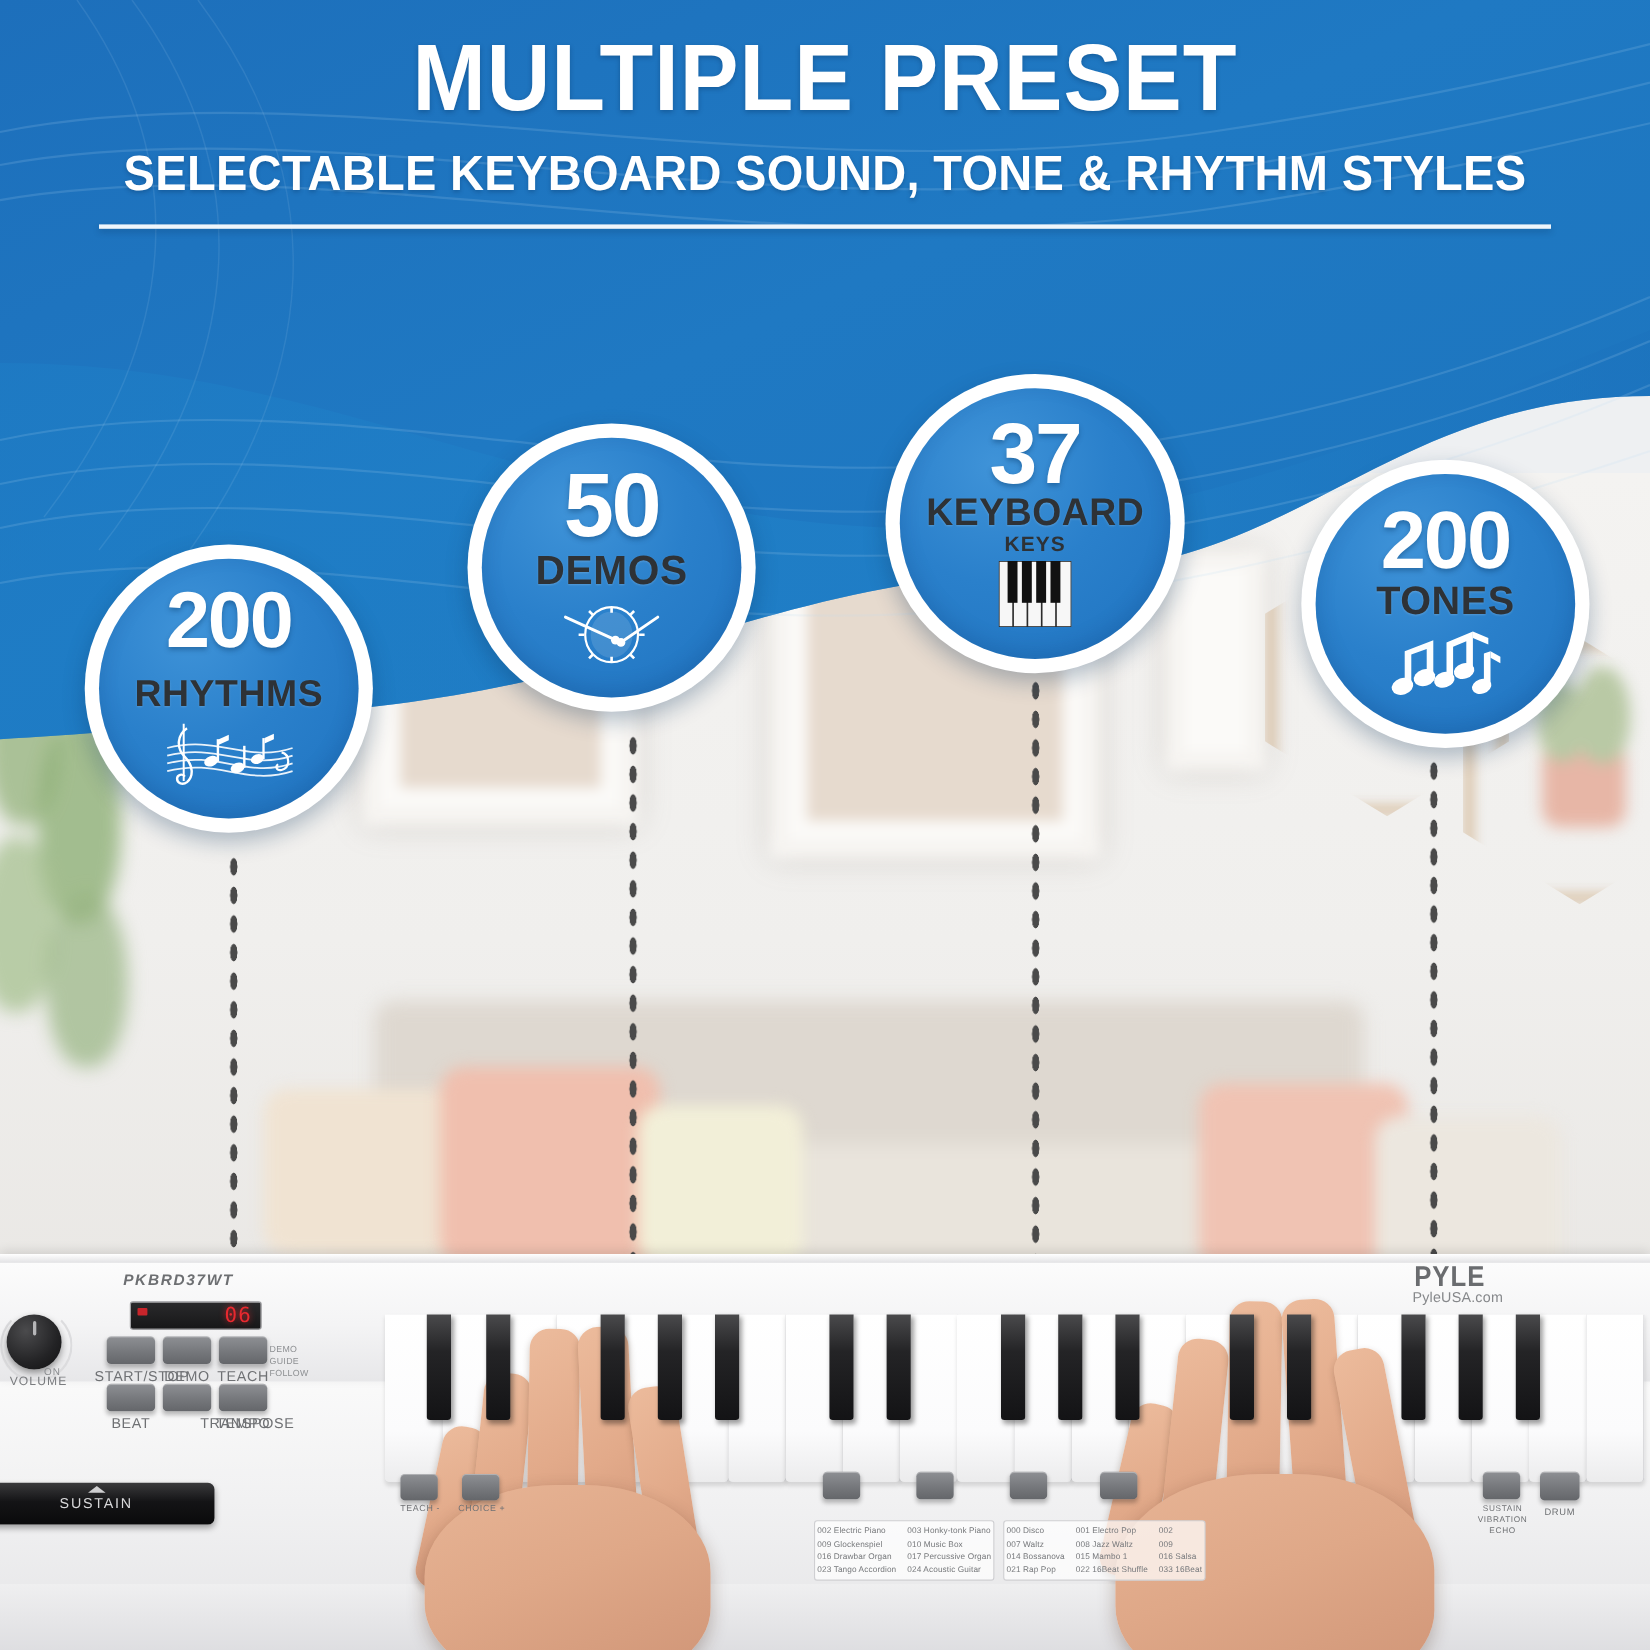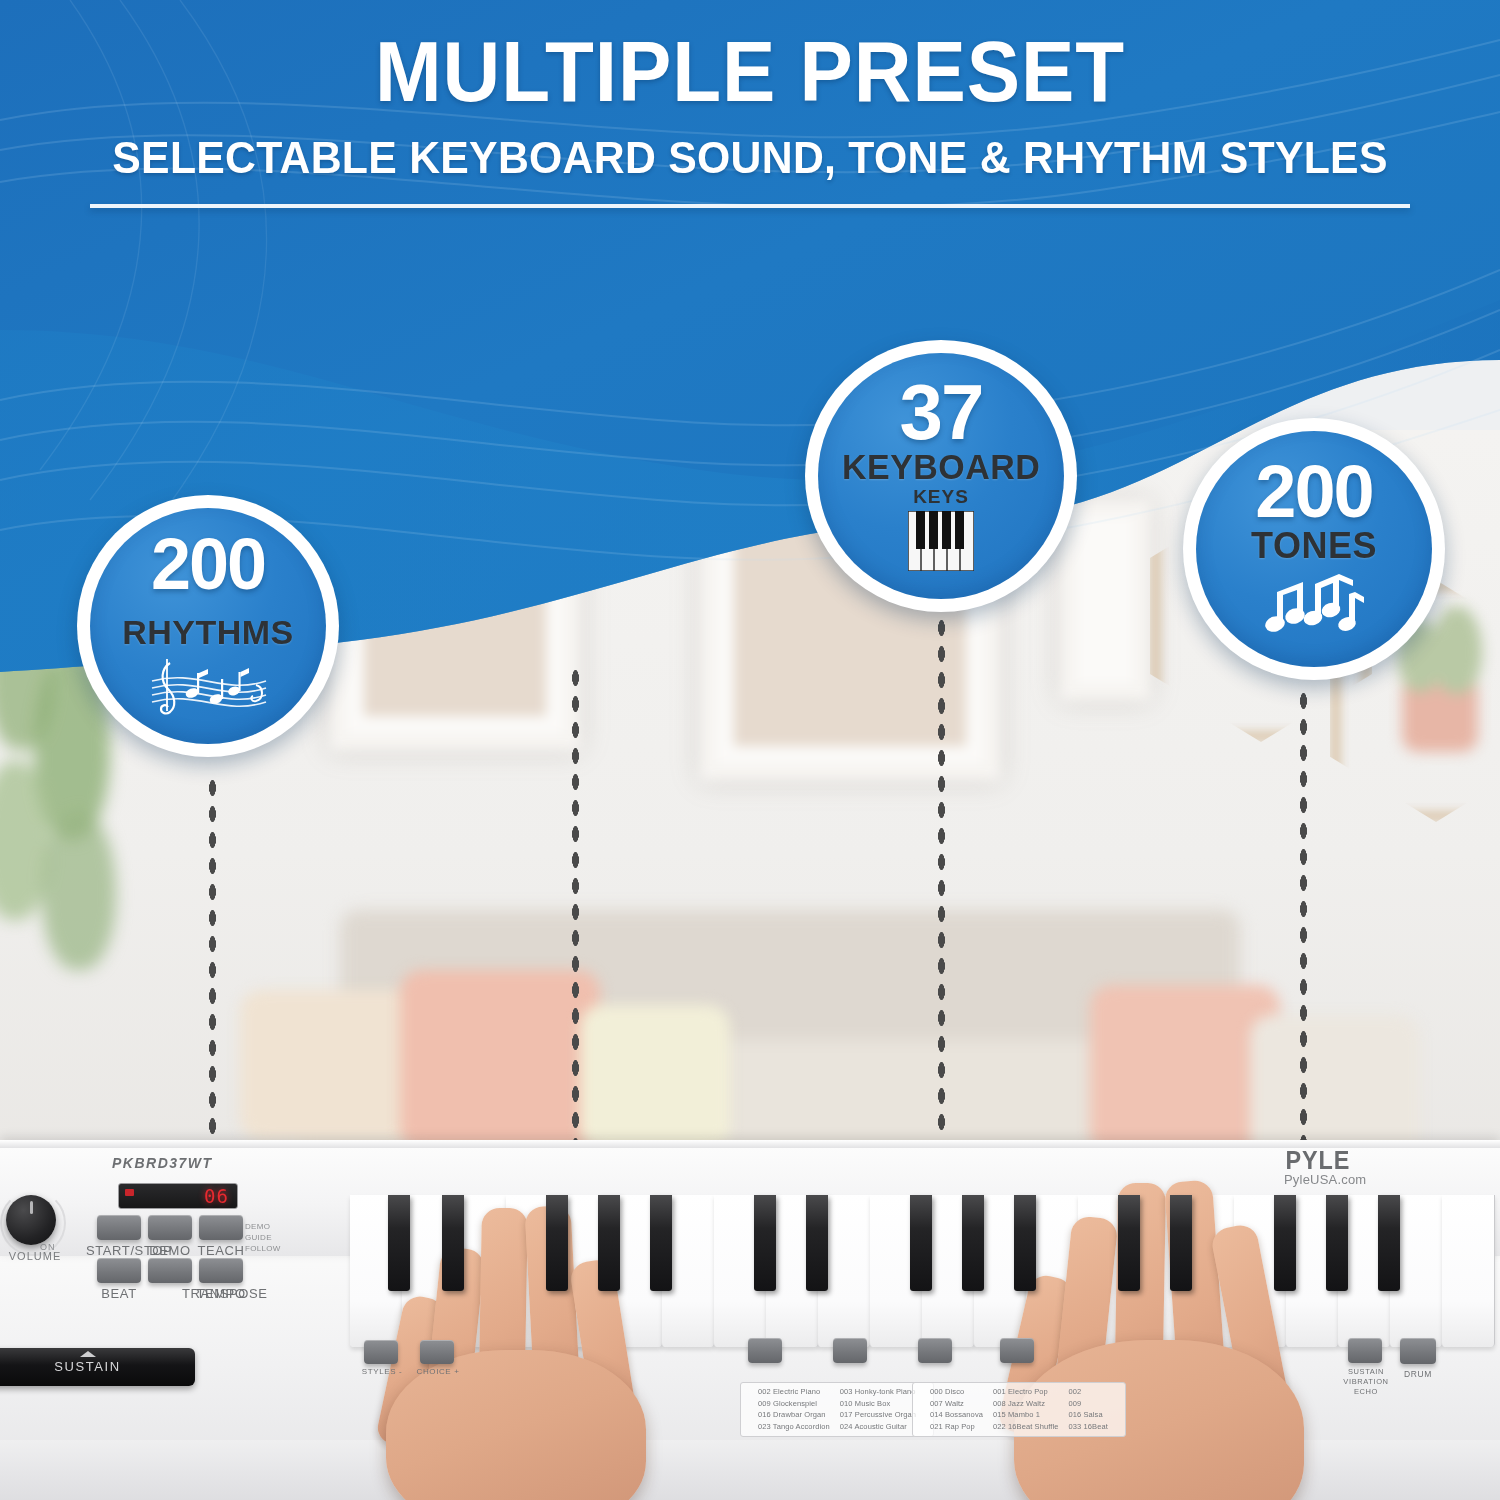--- a/index.html
+++ b/index.html
@@ -126,21 +126,21 @@
         box-shadow:0 6px 16px rgba(60,30,10,.28);}
   .finger{position:absolute;border-radius:18px 18px 16px 16px;
         background:linear-gradient(150deg,#ecbb9c 0%,#e2aa8a 55%,#d2977a 100%);
         box-shadow:0 3px 7px rgba(60,30,10,.25);}
 
   .pyle{position:absolute;left:1282px;top:1145px;color:#6a6c6f;font-size:26px;font-weight:bold;
         letter-spacing:1px;font-family:"Liberation Sans",sans-serif;transform:scaleX(.9);}
   .pyleurl{position:absolute;left:1284px;top:1172px;color:#86888b;font-size:13px;letter-spacing:.2px;}
 
   .tonebox{position:absolute;border:1px solid #cfcfd2;border-radius:3px;background:rgba(255,255,255,.72);
-        padding:3px 17px;display:flex;gap:10px;}
+        padding:3px 2px;display:flex;gap:10px;}
   .tonecol{display:flex;flex-direction:column;}
   .tonecol span{color:#76787b;font-size:7.5px;line-height:1.55;white-space:nowrap;letter-spacing:.1px;}
 </style>
 </head>
 <body>
 
 <div id="stage">
 
   <div class="photo">
     <div class="ph-wallband"></div>
@@ -249,20 +249,40 @@
             <ellipse cx="88" cy="36" rx="6" ry="4.3" transform="rotate(-20 88 36)"></ellipse>
             <rect x="92.5" y="17" width="2.1" height="19"></rect>
             <path d="M94.5 17 L103 13 L103 18 L94.5 22 Z"></path>
           </g>
           <path d="M110,30 C118,32 118,44 110,46 C105,47 104,42 107,41" stroke-width="2" fill="none"></path>
         </svg>
       </span>
     </div>
   </div>
 
+  <div class="badge" style="left:425px;top:385px;width:262px;height:262px;">
+    <div class="inner">
+      <div class="bignum" style="font-size:82px;">50</div>
+      <div class="blabel" style="font-size:37px;margin-top:2px;">DEMOS</div>
+      <span class="bicon">
+        <svg width="96" height="62" viewBox="0 0 96 62" fill="none" stroke="#fff" stroke-width="2">
+          <ellipse cx="48" cy="34" rx="24" ry="25" fill="none"></ellipse>
+          <ellipse cx="48" cy="34" rx="18" ry="20" fill="#fff" opacity=".12"></ellipse>
+          <g stroke-width="2.4">
+            <path d="M48,9 v5 M48,54 v5 M23,34 h-5 M73,34 h5"></path>
+            <path d="M31,16 l-3.5,-3.5 M65,16 l3.5,-3.5 M31,52 l-3.5,3.5 M65,52 l3.5,3.5"></path>
+          </g>
+          <path d="M6,18 L50,38" stroke-width="2.6" stroke-linecap="round"></path>
+          <circle cx="51.5" cy="39" r="4" fill="#fff" stroke="none"></circle>
+          <path d="M90,18 L58,40" stroke-width="2.6" stroke-linecap="round"></path>
+          <circle cx="56.5" cy="41" r="4" fill="#fff" stroke="none"></circle>
+        </svg>
+      </span>
+    </div>
+  </div>
 
   <div class="badge" style="left:805px;top:340px;width:272px;height:272px;">
     <div class="inner">
       <div class="bignum" style="font-size:78px;">37</div>
       <div class="blabel" style="font-size:35px;margin-top:0px;transform:scaleX(.97);">KEYBOARD</div>
       <div class="bsub" style="font-size:19px;margin-top:3px;">KEYS</div>
       <span class="bicon" style="margin-top:5px;">
         <svg width="66" height="60" viewBox="0 0 66 60">
           <rect x="0" y="0" width="66" height="60" fill="#f7f7f7" stroke="#2c2c2c" stroke-width="1.5"></rect>
           <g stroke="#2c2c2c" stroke-width="1.5">
@@ -411,21 +431,21 @@
     <div class="finger" style="left:116px;top:28px;width:48px;height:235px;transform:rotate(1deg);"></div>
     <div class="finger" style="left:172px;top:26px;width:48px;height:232px;transform:rotate(-4deg);"></div>
     <div class="finger" style="left:228px;top:70px;width:46px;height:198px;transform:rotate(-11deg);"></div>
     <div class="palm" style="left:14px;top:185px;width:290px;height:200px;"></div>
   </div>
 
   <div class="pyle">PYLE</div>
   <div class="pyleurl">PyleUSA.com</div>
 
   <div class="pbtn" style="left:364px;top:1340px;width:34px;height:24px;"></div>
-  <div class="pbtn-lbl" style="left:356px;top:1367px;width:52px;font-size:8px;">STYLES -</div>
+  <div class="pbtn-lbl" style="left:356px;top:1367px;width:52px;font-size:8px;">TEACH -</div>
   <div class="pbtn" style="left:420px;top:1340px;width:34px;height:24px;"></div>
   <div class="pbtn-lbl" style="left:412px;top:1367px;width:52px;font-size:8px;">CHOICE +</div>
 
   <div class="pbtn" style="left:748px;top:1338px;width:34px;height:25px;"></div>
   <div class="pbtn" style="left:833px;top:1338px;width:34px;height:25px;"></div>
   <div class="pbtn" style="left:918px;top:1338px;width:34px;height:25px;"></div>
   <div class="pbtn" style="left:1000px;top:1338px;width:34px;height:25px;"></div>
 
   <div class="tonebox" style="left:740px;top:1382px;">
     <div class="tonecol">

